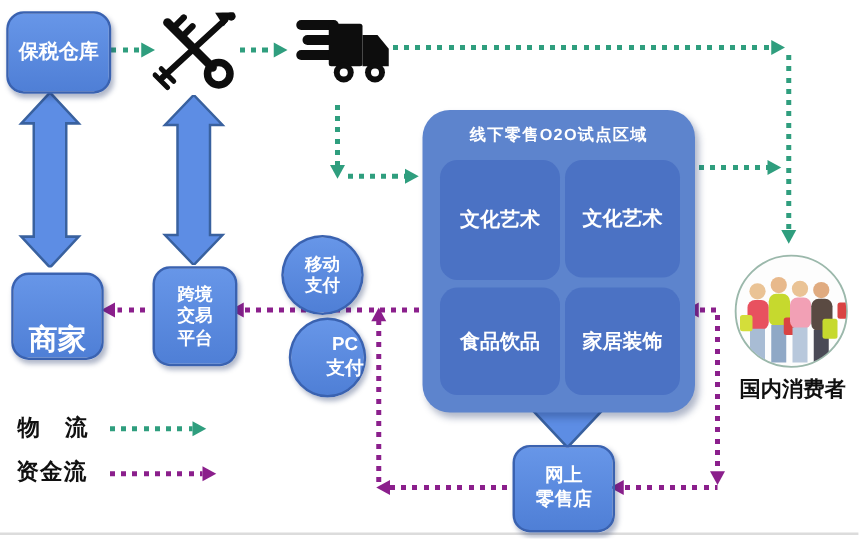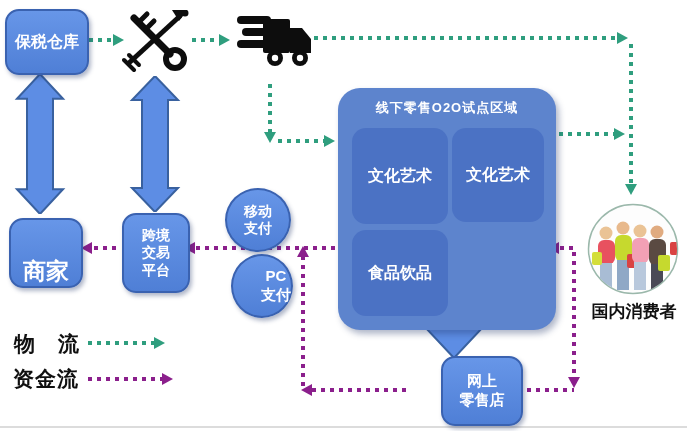--- a/index.html
+++ b/index.html
@@ -51,21 +51,21 @@
   .tr-r.g{border-top:6px solid transparent;border-bottom:6px solid transparent;border-left:11px solid #2f9e7e;}
   .tr-d.g{border-left:6px solid transparent;border-right:6px solid transparent;border-top:11px solid #2f9e7e;}
   .tr-r.p{border-top:6px solid transparent;border-bottom:6px solid transparent;border-left:11px solid #8b1f8c;}
   .tr-l.p{border-top:6px solid transparent;border-bottom:6px solid transparent;border-right:11px solid #8b1f8c;}
   .tr-u.p{border-left:6px solid transparent;border-right:6px solid transparent;border-bottom:11px solid #8b1f8c;}
   .tr-d.p{border-left:6px solid transparent;border-right:6px solid transparent;border-top:11px solid #8b1f8c;}
   
   .icon{position:absolute;z-index:3;}
   .label-dark{position:absolute;color:#101010;font-weight:bold;z-index:3;}
   #consumer-label{width:120px;text-align:center;font-size:17px;}
-  .legend-label{font-size:21px;letter-spacing:1px;text-align:center;}
+  .legend-label{font-size:18px;letter-spacing:1px;text-align:center;}
   #bottom-divider{position:absolute;left:0;top:426px;width:687px;height:2px;background:#dcdcdc;z-index:0;}
 </style>
 </head>
 <body>
 
 <div id="stage">
 
   <div id="bottom-divider"></div>
 
   <div class="dh g" style="left:80px;top:38px;width:34px;"></div>
@@ -178,23 +178,26 @@
     <div class="title">线下零售O2O试点区域</div>
     <div class="zone" id="zone-tl">
       <span>文化艺术</span>
     </div>
     <div class="zone" id="zone-tr">
       <span>文化艺术</span>
     </div>
     <div class="zone" id="zone-bl">
       <span>食品饮品</span>
     </div>
-  </div>
-
-  <div class="bluebox" style="left:410px;top:356px;width:78px;height:66px;font-size:15px;z-index:3;margin-left:31px;">
+    <div class="zone" id="zone-br">
+      <span>家居装饰</span>
+    </div>
+  </div>
+
+  <div class="bluebox" style="left:410px;top:356px;width:78px;height:66px;font-size:15px;z-index:3;">
     <span>
       <span>网上</span><br>
       <span>零售店</span>
     </span>
   </div>
 
   <svg class="icon" style="left:586px;top:202px;width:94px;height:94px;" viewBox="0 0 94 94">
     <defs>
         <clipPath id="cclip">
           <circle cx="47" cy="47" r="44"></circle>

